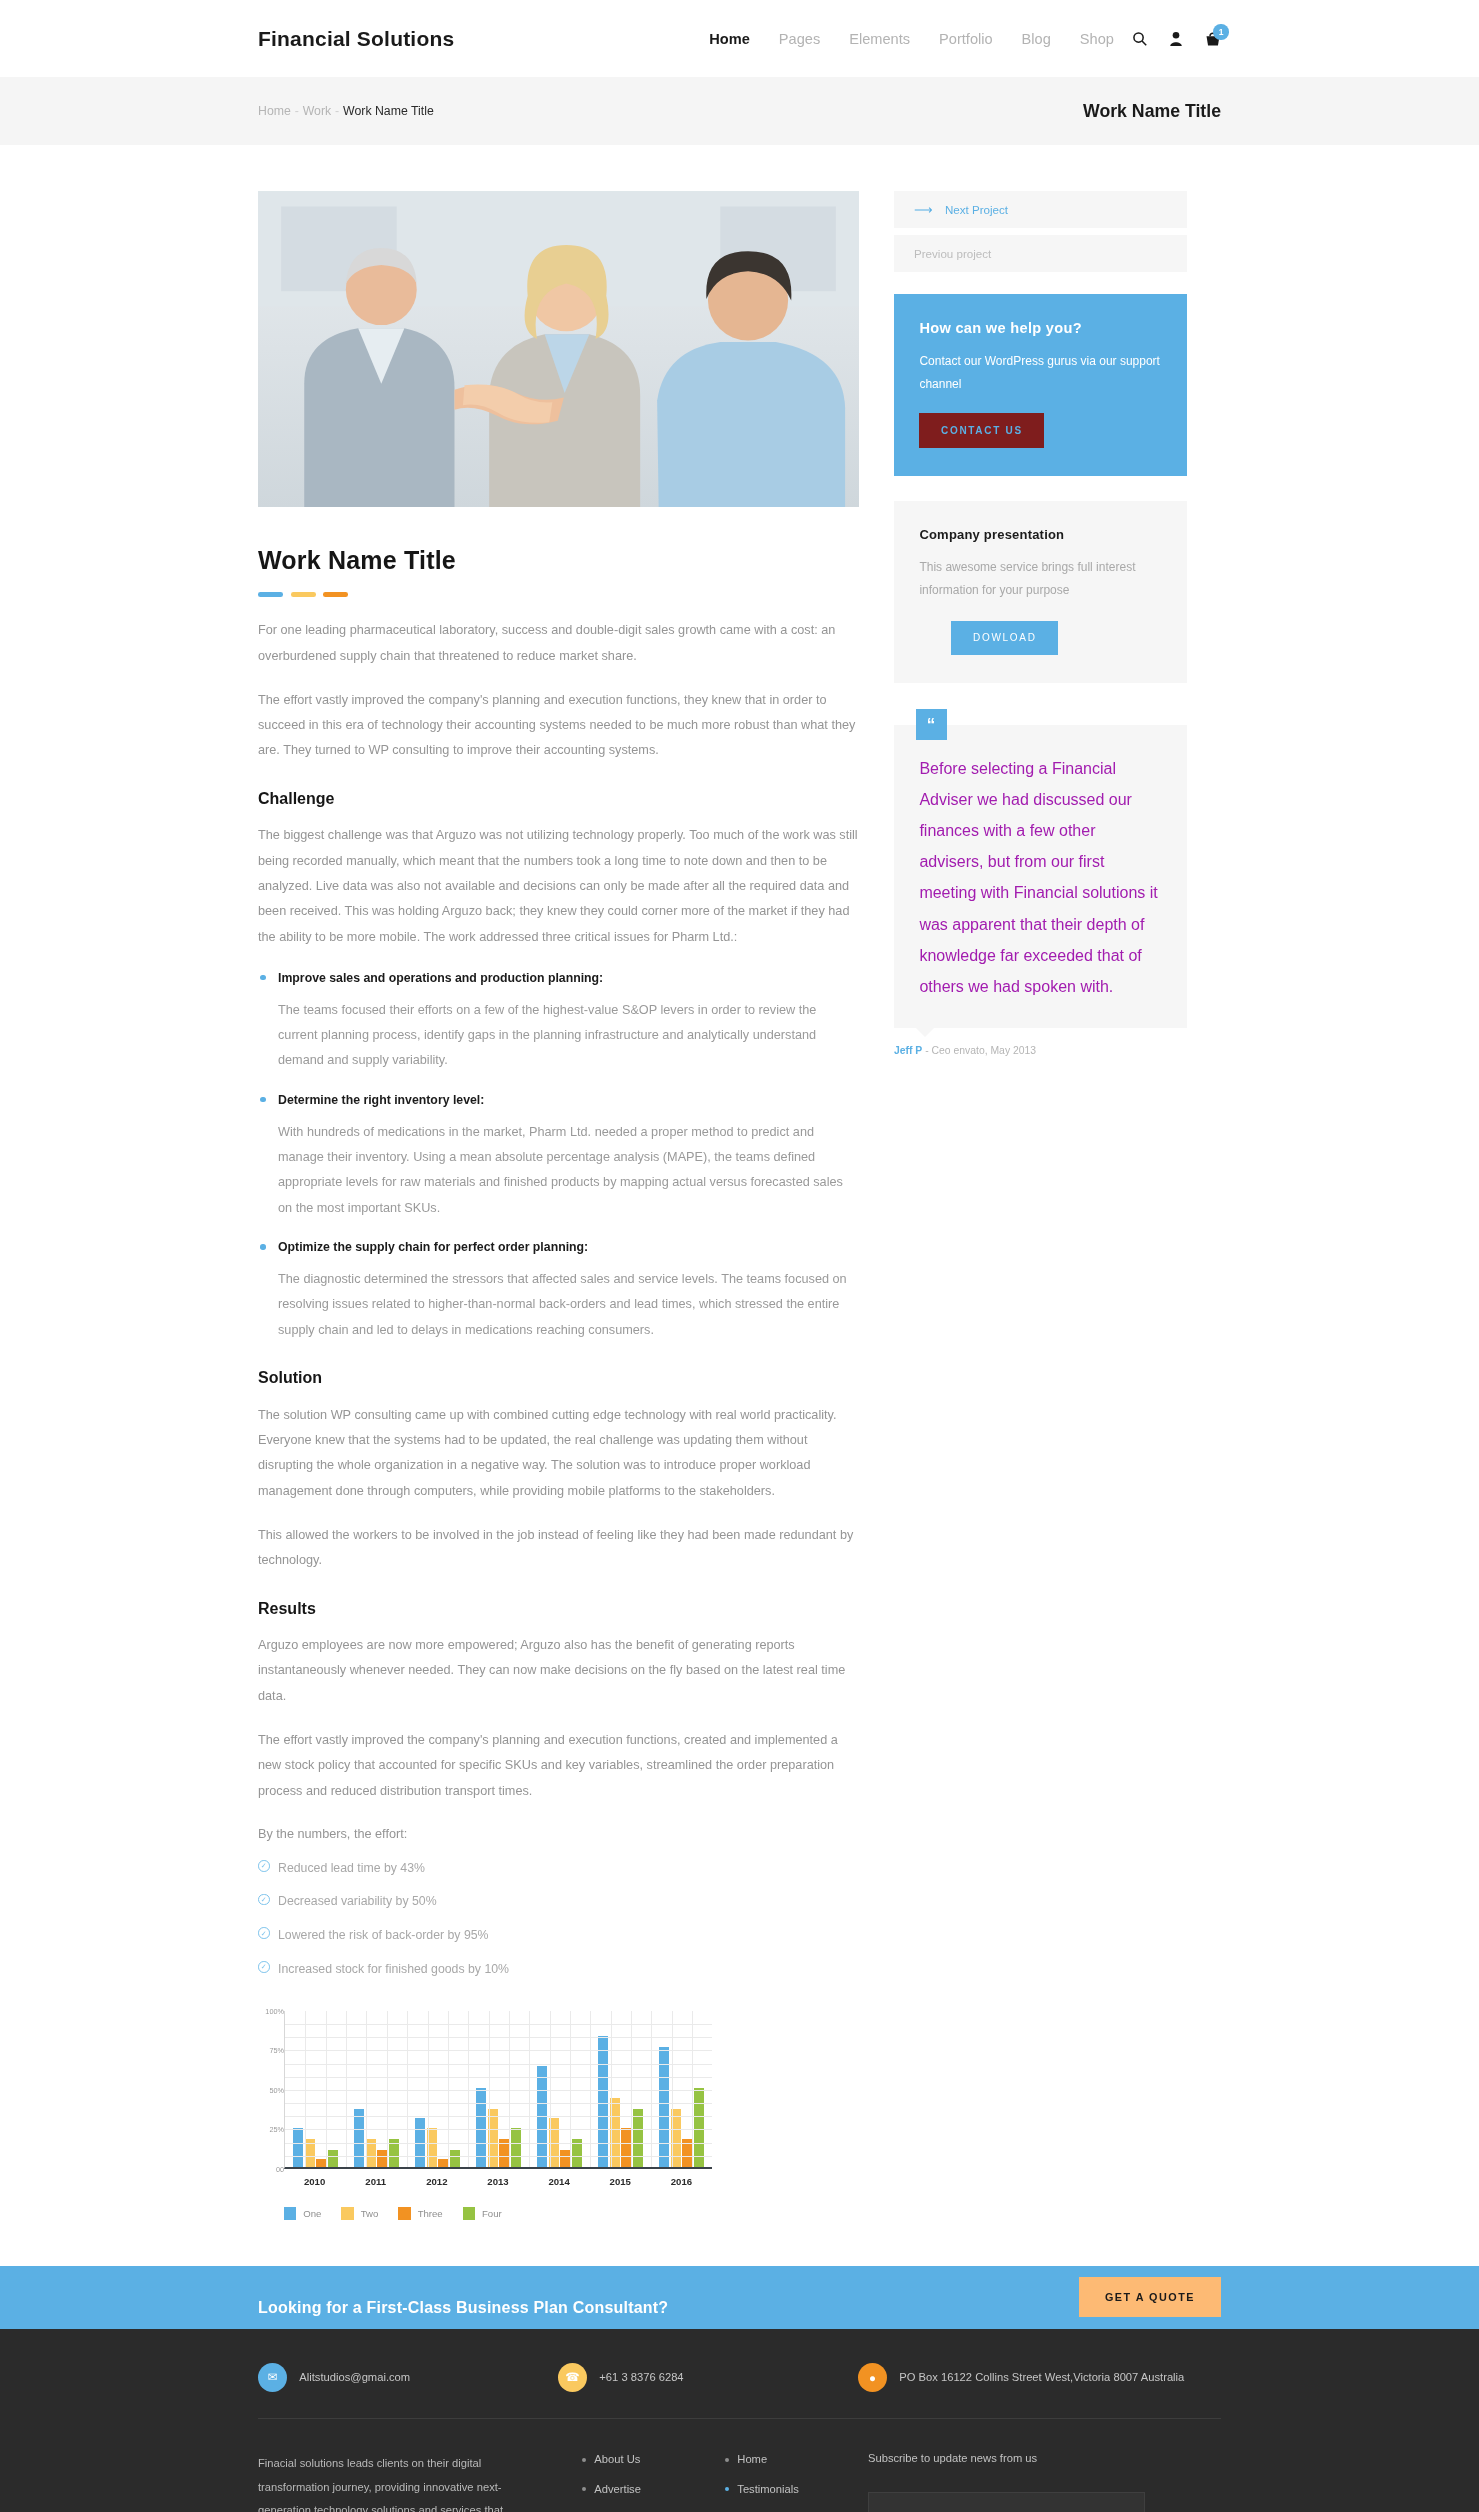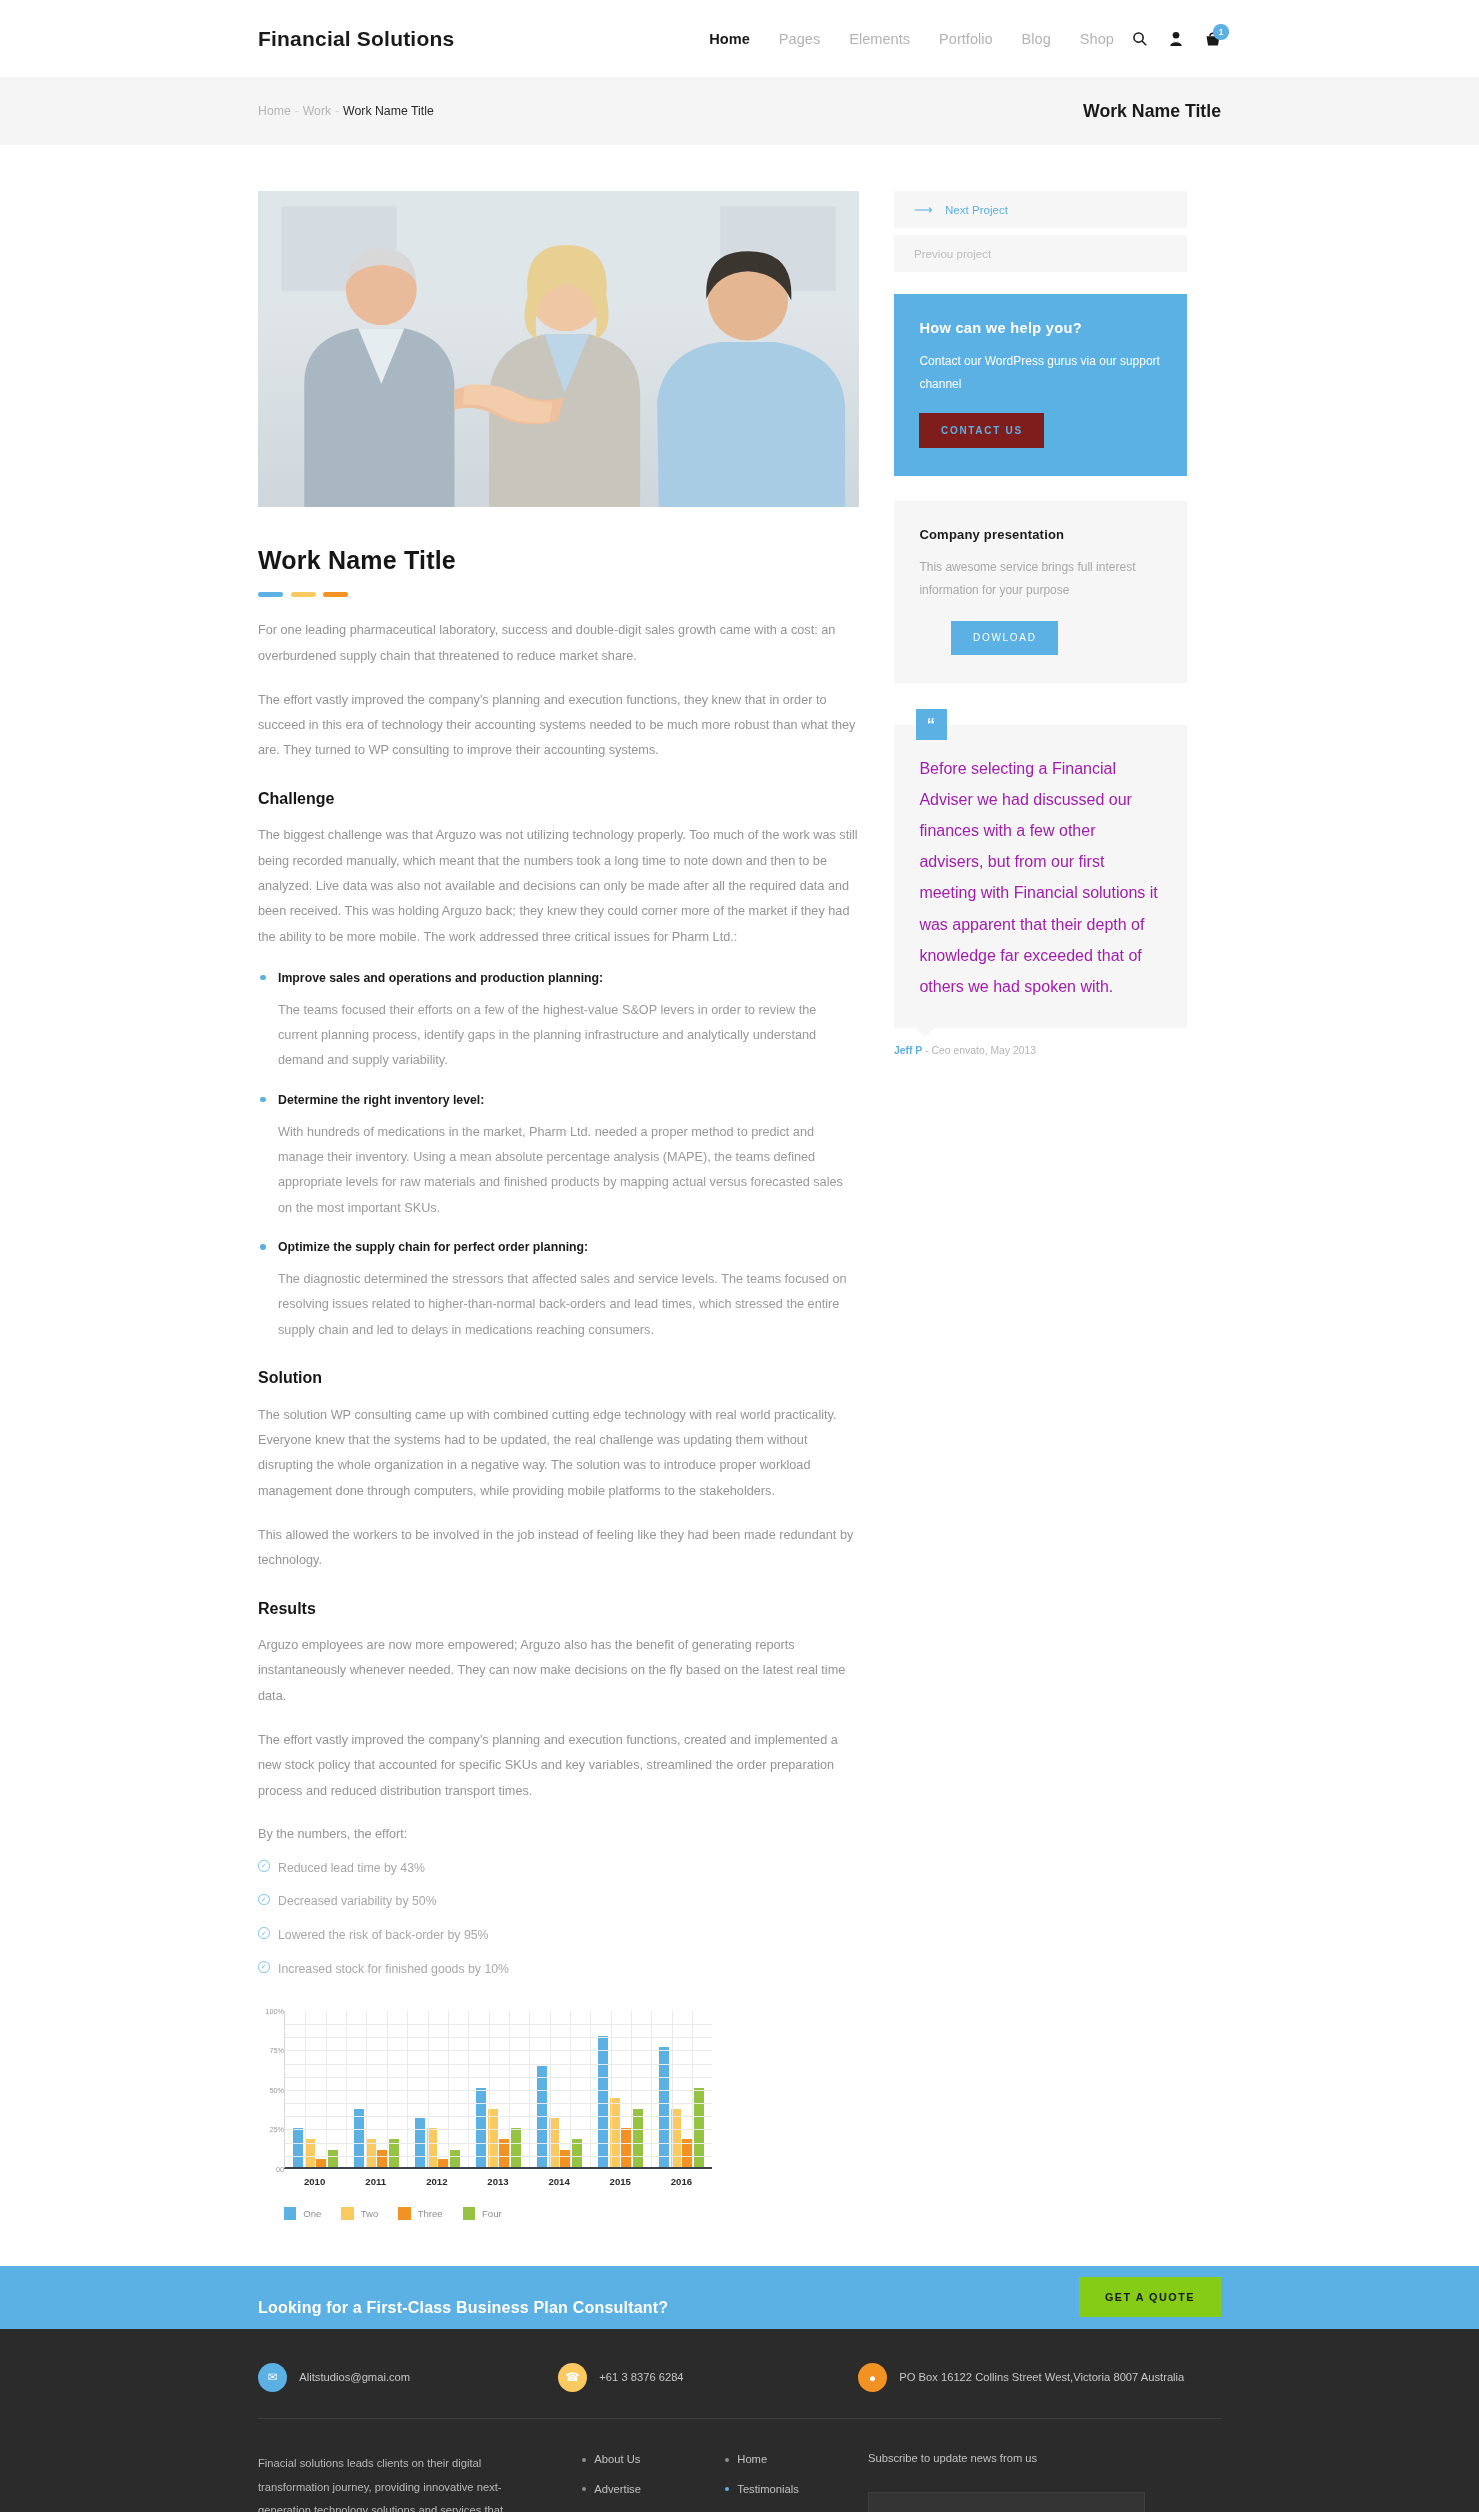--- a/index.html
+++ b/index.html
@@ -102,21 +102,21 @@
   .quotebody p { font-size:16px; line-height:1.95; color:#a21caf; }
   .quotetail { position:absolute; left:21.6px; bottom:-9.2px; width:0; height:0;
                border-left:9.2px solid transparent; border-right:9.2px solid transparent; border-top:9.2px solid #f6f6f6; }
   .quoteauthor { margin-top:17px; font-size:10.4px; color:#b5b5b5; }
   .quoteauthor b { color:#5bb0e4; font-size:10.4px; }
 
   
   .cta { background:#5bb0e4; height:63px; display:flex; align-items:center; }
   .cta-inner { width:963px; margin:0 auto; display:flex; align-items:flex-end; justify-content:space-between; }
   .cta-text { color:#fff; font-size:16px; font-weight:bold; letter-spacing:0.2px; }
-  .cta-btn { background:#84cc16; color:#1a1a1a; font-size:10.8px; font-weight:bold; letter-spacing:1.5px;
+  .cta-btn { background:#fdba74; color:#1a1a1a; font-size:10.8px; font-weight:bold; letter-spacing:1.5px;
              padding:14px 26px; text-decoration:none; }
 
   
   footer { background:#2b2b2b; }
   .f-top { width:963px; margin:0 auto; padding:34px 0 26px 0; display:flex; align-items:center; }
   .f-contact { display:flex; align-items:center; }
   .f-contact .cir { width:29px; height:29px; border-radius:50%; display:flex; align-items:center; justify-content:center;
                     color:#fff; font-size:11.6px; margin-right:12.3px; }
   .f-contact span { color:#c6c6c6; font-size:11.2px; }
   .f-divider { width:963px; margin:0 auto; height:0.8px; background:#3d3d3d; }

